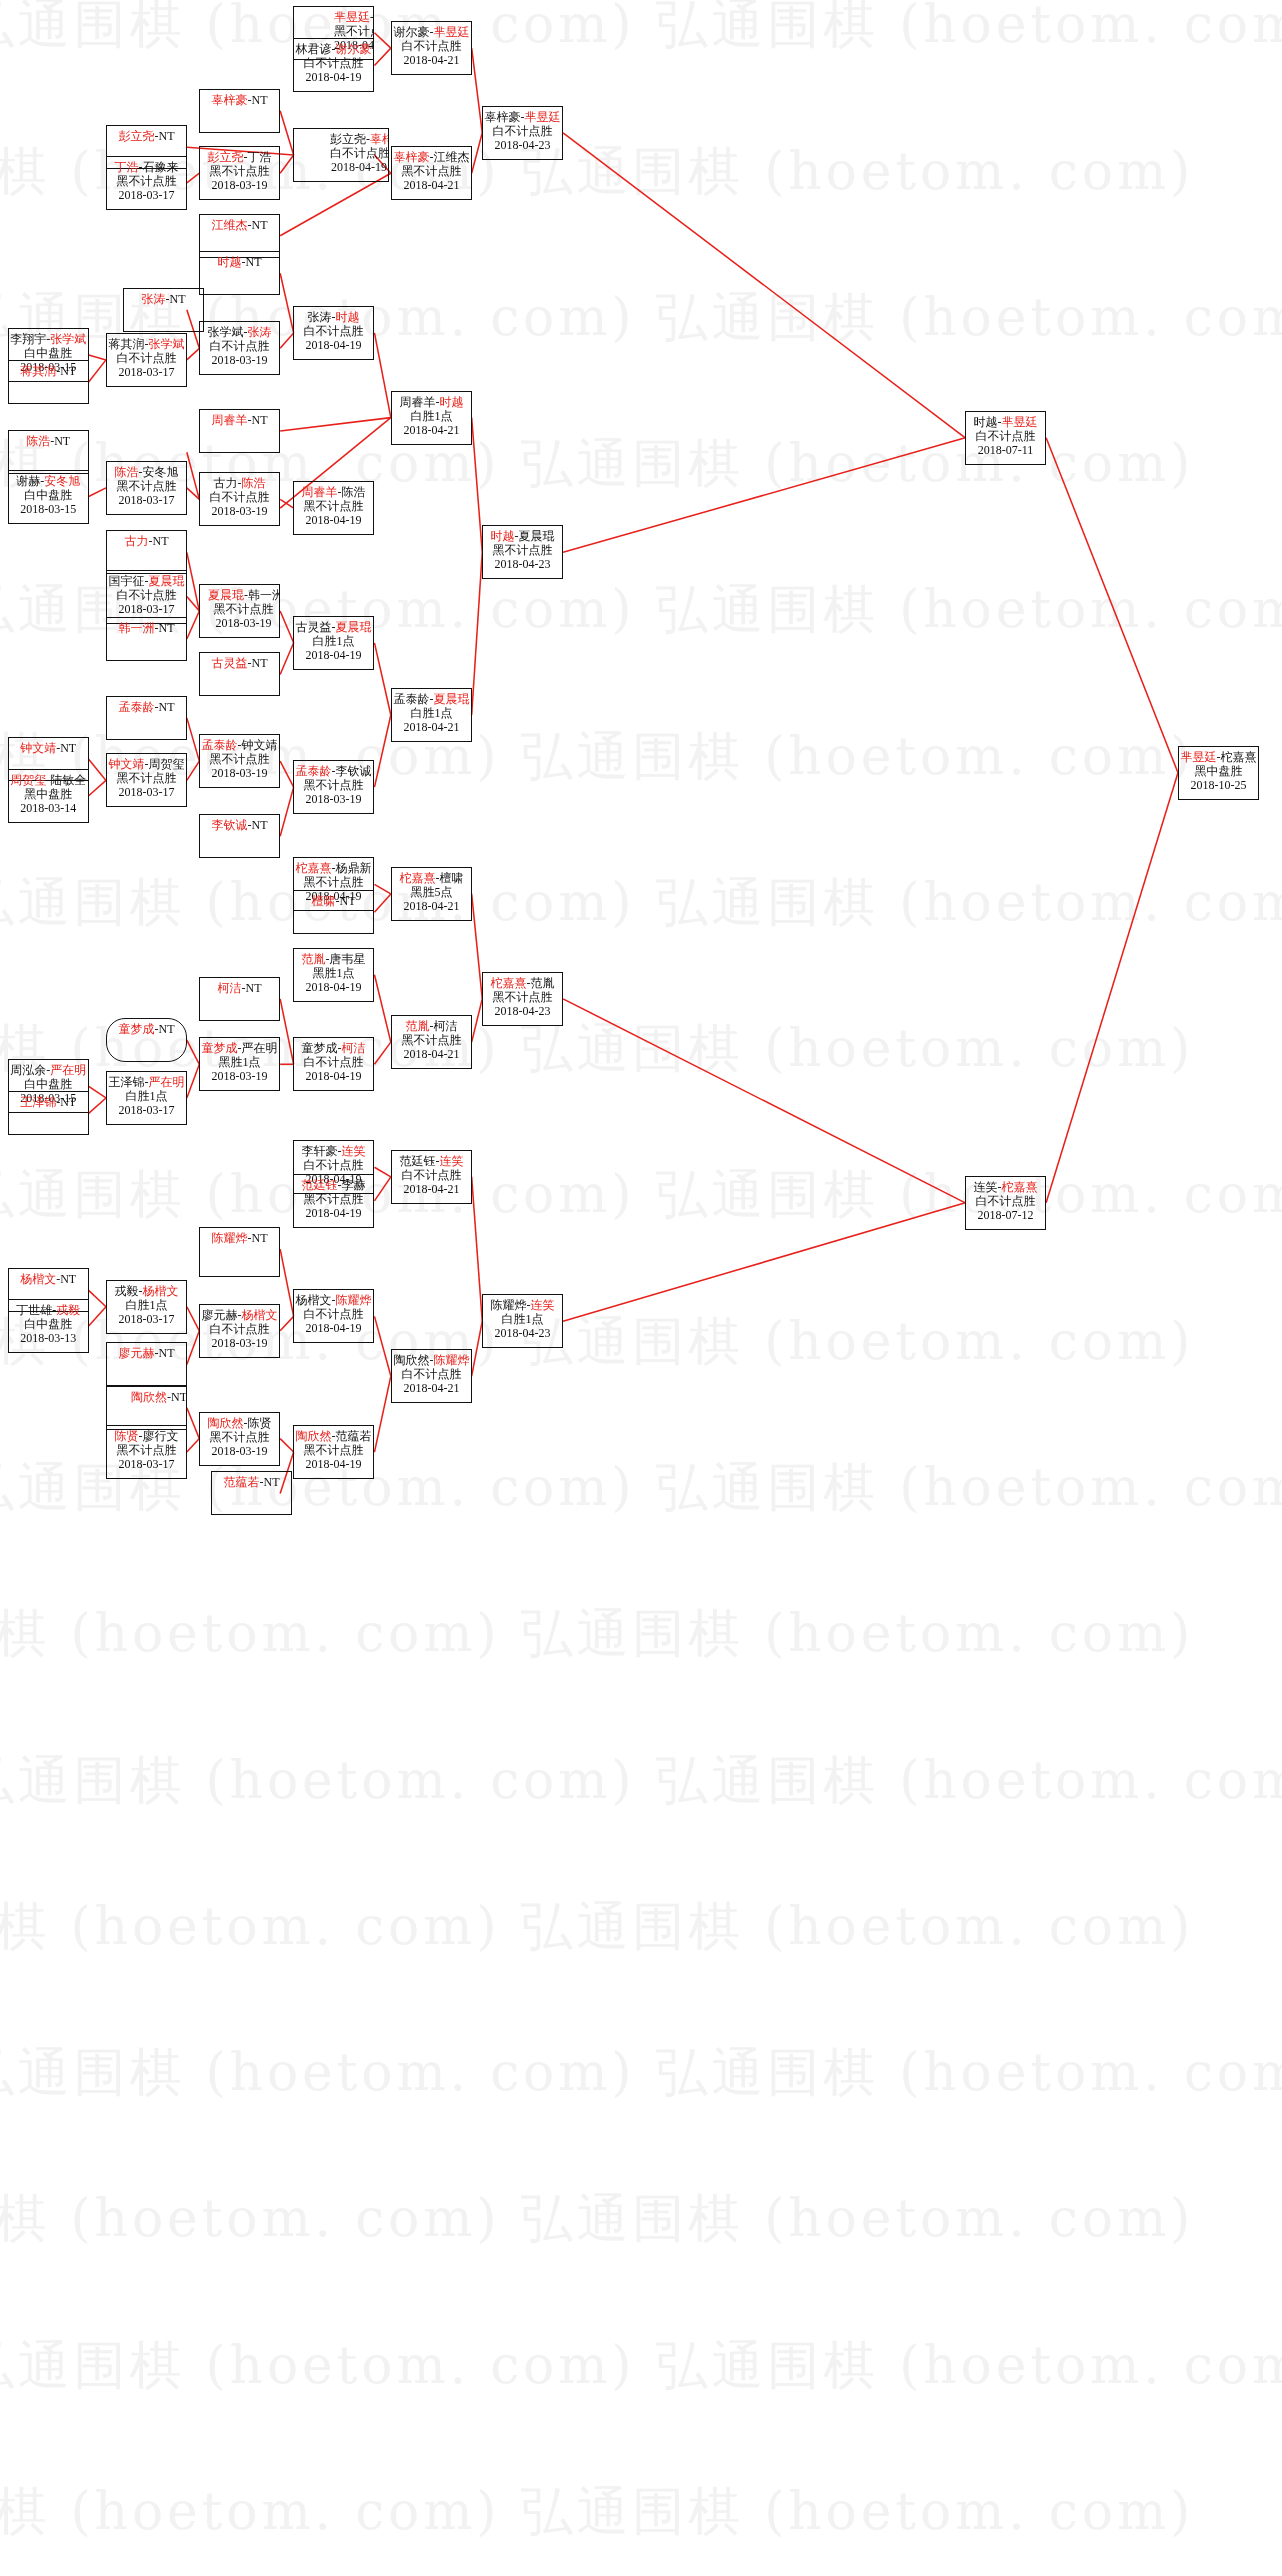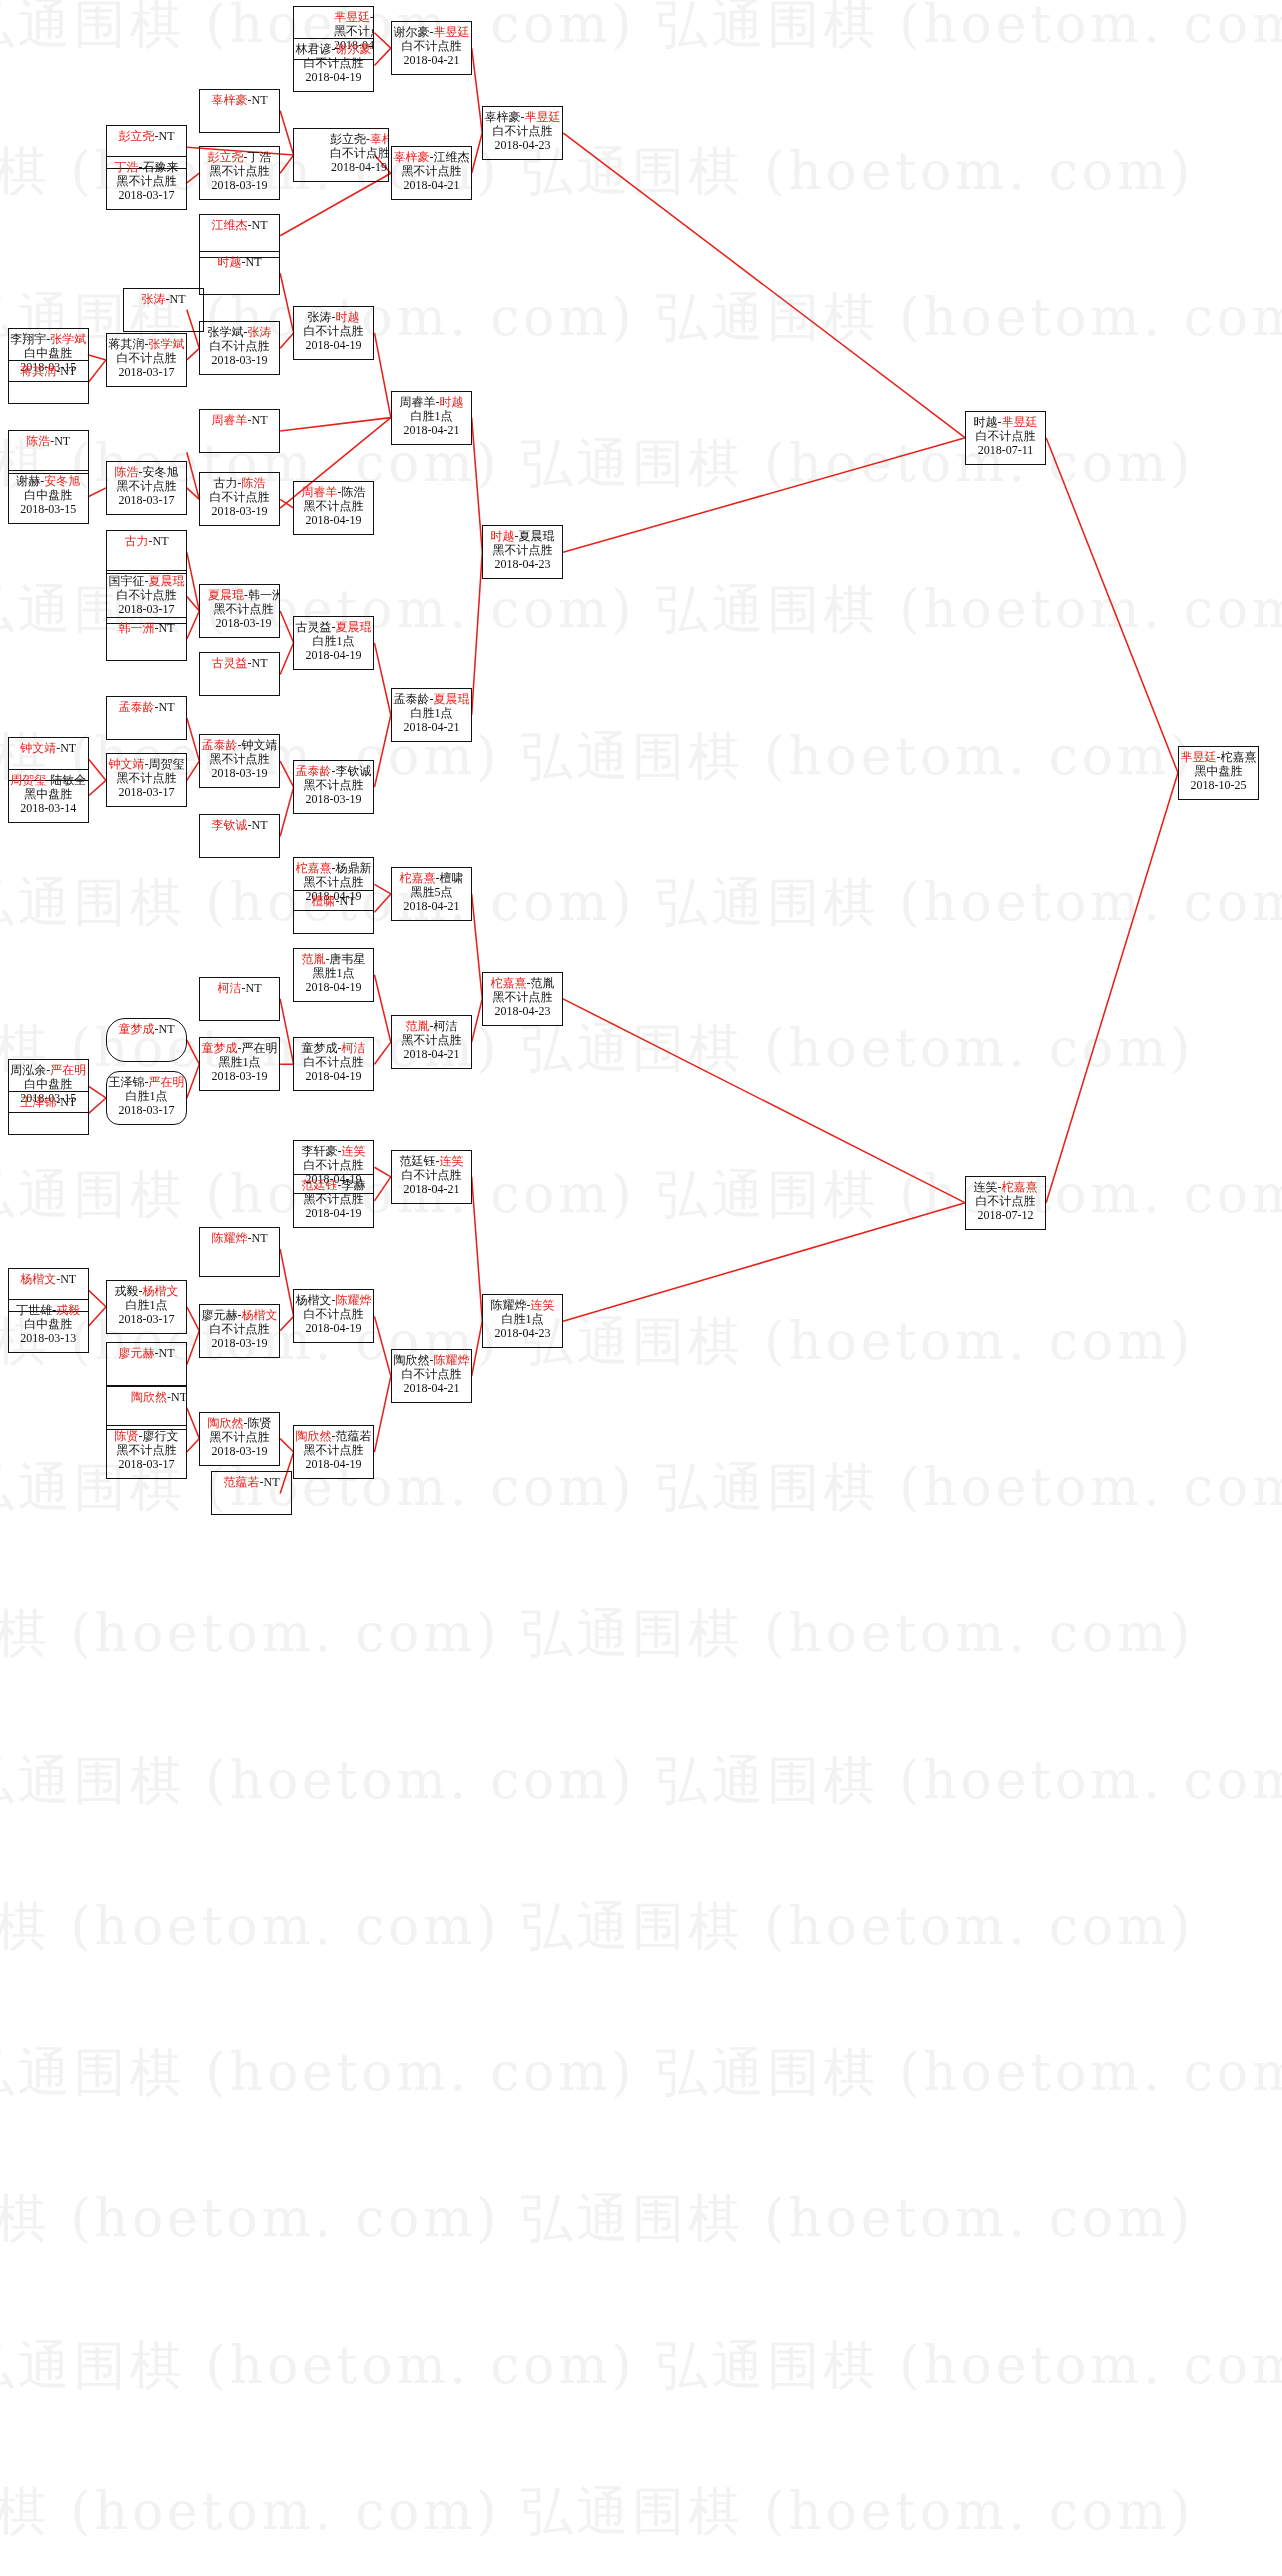--- a/index.html
+++ b/index.html
@@ -351,21 +351,21 @@
         <span class="ln"><span class="w">童梦成</span><span class="l">-</span><span class="l">NT</span></span>
       </div>
       <div class="node tiny" style="left: 7.7px; top: 1059px; width: 81px; height: 54px;">
         <span class="ln"><span class="l">周泓余</span><span class="l">-</span><span class="w">严在明</span></span>
         <span class="ln">白中盘胜</span>
         <span class="ln">2018-03-15</span>
       </div>
       <div class="node tiny" style="left: 7.7px; top: 1091px; width: 81px; height: 44px;">
         <span class="ln"><span class="w">王泽锦</span><span class="l">-</span><span class="l">NT</span></span>
       </div>
-      <div class="node tiny" style="left: 106px; top: 1071px; width: 81px; height: 54px; border-radius: 13px;">
+      <div class="node tiny" style="left: 106px; top: 1071px; width: 81px; height: 54px;">
         <span class="ln"><span class="l">王泽锦</span><span class="l">-</span><span class="w">严在明</span></span>
         <span class="ln">白胜1点</span>
         <span class="ln">2018-03-17</span>
       </div>
       <div class="node tiny" style="left: 199px; top: 1037px; width: 81px; height: 54px;">
         <span class="ln"><span class="w">童梦成</span><span class="l">-</span><span class="l">严在明</span></span>
         <span class="ln">黑胜1点</span>
         <span class="ln">2018-03-19</span>
       </div>
       <div class="node tiny" style="left: 293px; top: 1037px; width: 81px; height: 54px;">

